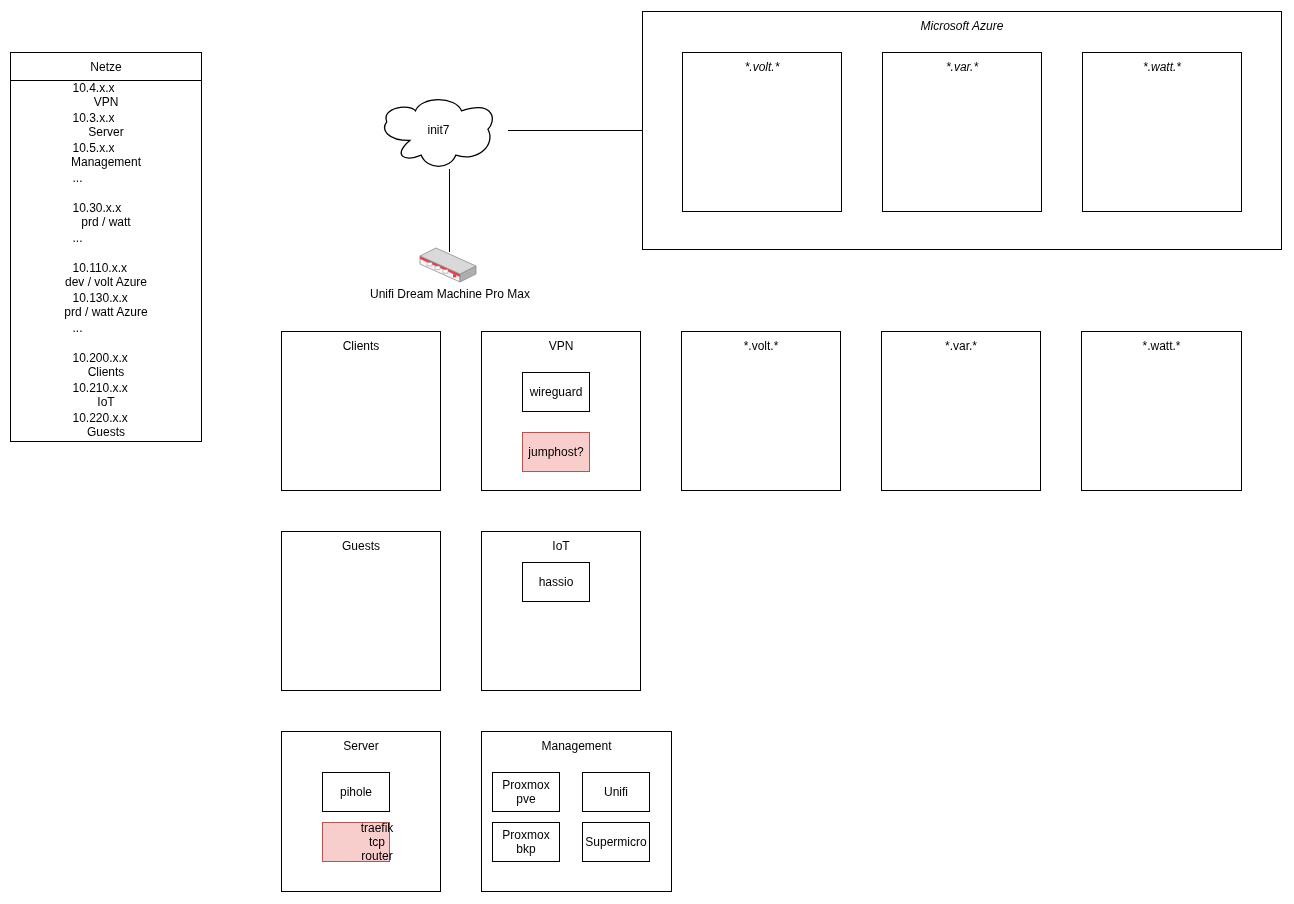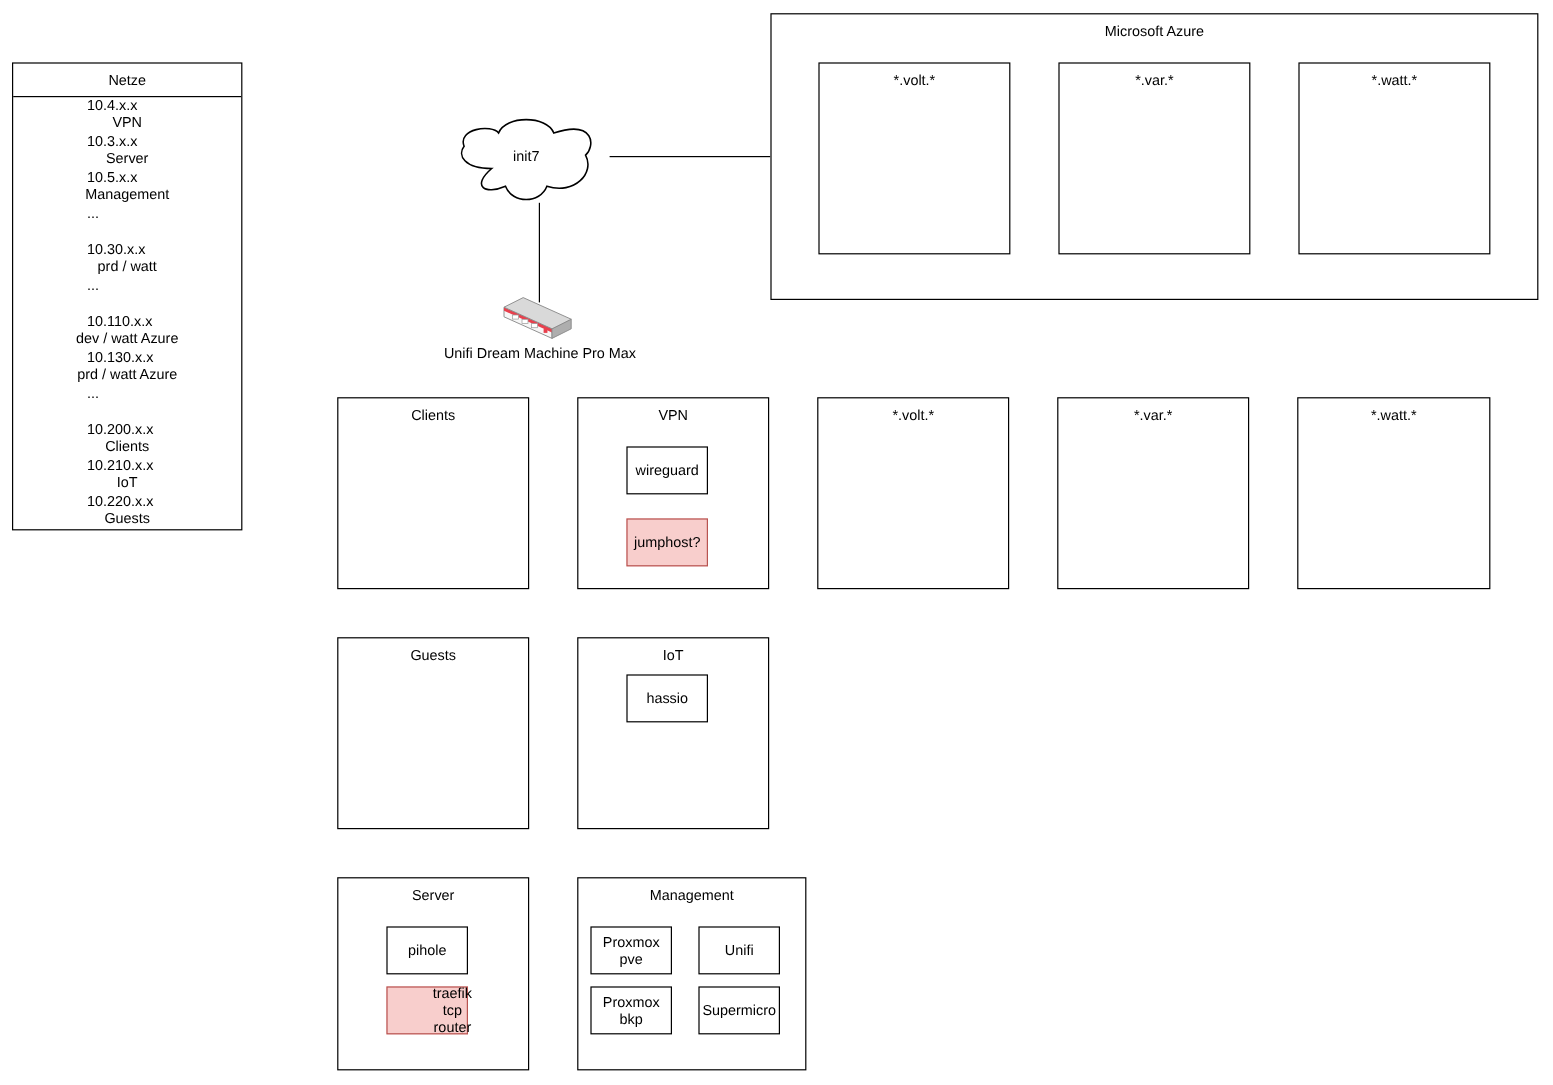--- a/index.html
+++ b/index.html
@@ -94,21 +94,21 @@
     <div class="trow">
       <span class="cidr">10.30.x.x</span>
       <span class="nname">prd / watt</span>
     </div>
     <div class="trow">
       <span class="cidr">...</span>
       <span class="nname"></span>
     </div>
     <div class="trow">
       <span class="cidr">10.110.x.x</span>
-      <span class="nname">dev / watt Azure</span>
+      <span class="nname">dev / volt Azure</span>
     </div>
     <div class="trow">
       <span class="cidr">10.130.x.x</span>
       <span class="nname">prd / watt Azure</span>
     </div>
     <div class="trow">
       <span class="cidr">...</span>
       <span class="nname"></span>
     </div>
     <div class="trow">
@@ -147,21 +147,21 @@
       <polygon points="2,17 18,9 58,27 42,35" fill="#d9d9d9" stroke="#8c8c8c" stroke-width="0.8"></polygon>
 
       <rect x="9" y="23.5" width="5" height="3.4" fill="#ffffff" stroke="#9a9a9a" stroke-width="0.6"></rect>
       <rect x="17" y="27.1" width="5" height="3.4" fill="#ffffff" stroke="#9a9a9a" stroke-width="0.6"></rect>
       <rect x="25" y="30.7" width="5" height="3.4" fill="#ffffff" stroke="#9a9a9a" stroke-width="0.6"></rect>
       <rect x="35" y="35.2" width="3.2" height="3.2" fill="#e8404d" stroke="none"></rect>
     </svg>
   </div>
   <div id="router-label">Unifi Dream Machine Pro Max</div>
 
-  <div class="zone" style="left:642px; top:11px; width:640px; height:239px;">
+  <div class="zone" style="left:642px; top:11px; width:640px; height:239px;font-style:italic;">
     <div class="zone-title">Microsoft Azure</div>
     <div class="zone" style="left:39px; top:40px; width:160px; height:160px;">
       <div class="zone-title">*.volt.*</div>
     </div>
     <div class="zone" style="left:239px; top:40px; width:160px; height:160px;">
       <div class="zone-title">*.var.*</div>
     </div>
     <div class="zone" style="left:439px; top:40px; width:160px; height:160px;">
       <div class="zone-title">*.watt.*</div>
     </div>

